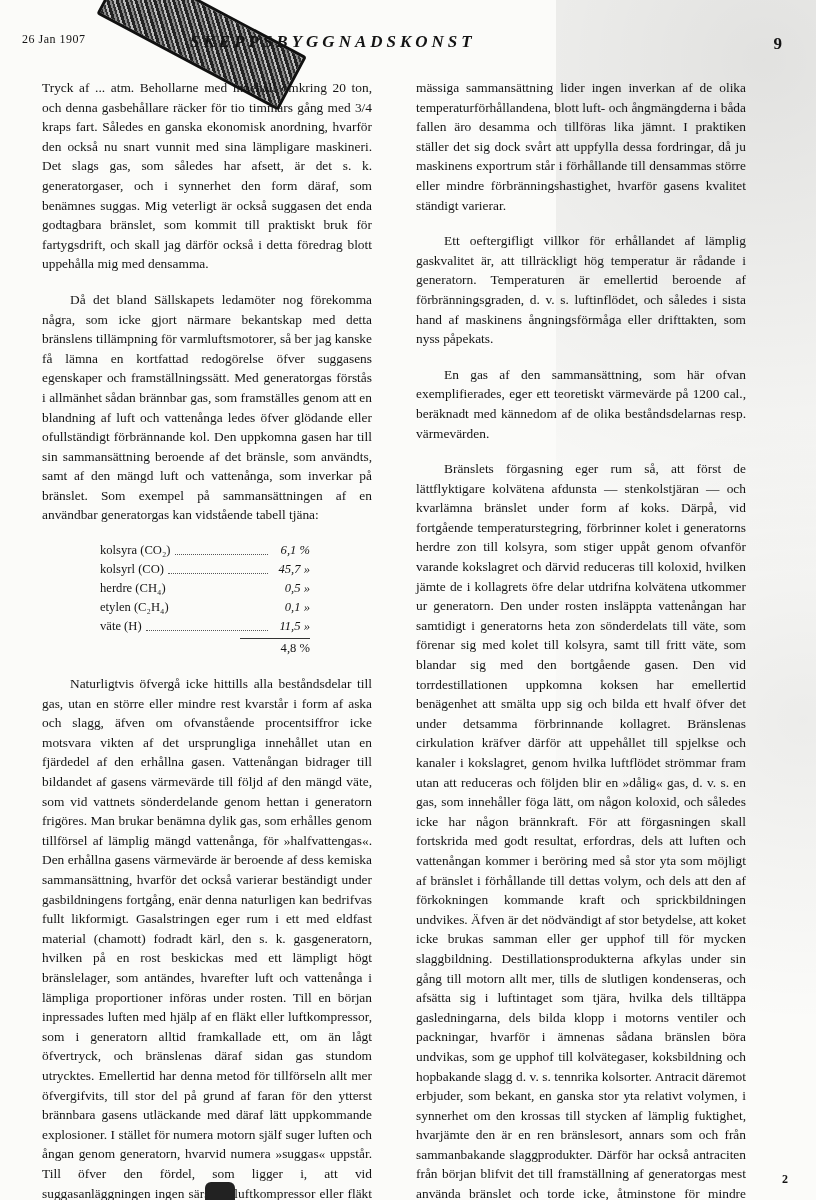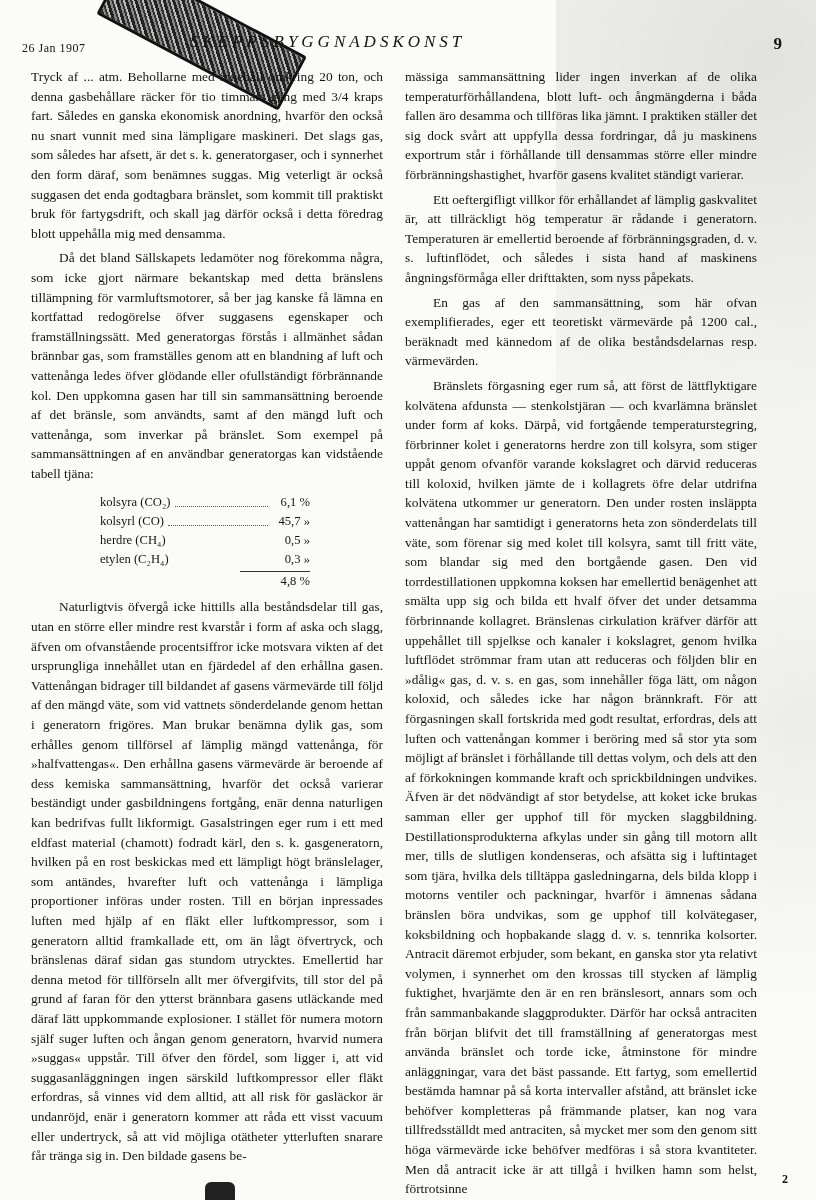--- a/index.html
+++ b/index.html
@@ -18,42 +18,42 @@
       pointer-events: none;
     }
     .ornament {
       position: absolute; left: 125px; top: -40px; width: 200px; height: 55px;
       transform: rotate(28deg); transform-origin: left top;
       background: repeating-linear-gradient(45deg, #222 0 3px, #888 3px 5px, #333 5px 7px, #bbb 7px 9px);
       border: 3px solid #111; border-radius: 3px;
     }
     .header {
       position: absolute; left: 22px; right: 22px; top: 32px; height: 24px;
-      display: flex; align-items: flex-end;
+      display: flex; align-items: flex-start;
     }
     .h-date { font-size: 12px; width: 110px; letter-spacing: 0.5px; }
     .h-title {
       position: absolute; left: 168px; top: 0;
-      font-style: italic; font-weight: normal; font-size: 17px; letter-spacing: 4px;
+      font-style: italic; font-weight: bold; font-size: 17px; letter-spacing: 4px;
     }
     .h-page { position: absolute; right: 12px; top: 2px; font-size: 17px; font-weight: bold; }
     .col {
       position: absolute; top: 62px; width: 362px;
       font-size: 13.4px; line-height: 19.6px; text-align: justify;
       hyphens: auto;
     }
     .col.left { left: 26px; }
     .col.right { left: 400px; }
-    .col p { margin: 5px; text-indent: 0; }
+    .col p { margin: 16px; text-indent: 0; }
     .col p.indent { text-indent: 28px; }
     .gas-table { margin: 10px 0 6px 74px; width: 210px; font-size: 12.6px; line-height: 19px; }
     .gas-row { display: flex; }
     .gas-name { white-space: nowrap; }
     .gas-dots { flex: 1; border-bottom: 1px dotted #555; margin: 0 4px 5px 4px; }
-    .gas-val { width: 38px; text-align: right; white-space: nowrap; }
+    .gas-val { width: 38px; text-align: right; white-space: nowrap; font-style: italic; }
     .gas-rule { border-top: 1px solid #333; margin: 2px 0 0 140px; }
     .gas-total { text-align: right; }
     .footer-mark {
       position: absolute; left: 205px; top: 1182px; width: 30px; height: 18px;
       background: #222; border-radius: 6px 6px 0 0;
     }
     .footer-sig { position: absolute; right: 28px; top: 1172px; font-size: 12px; font-weight: bold; }
   </style>
 </head>
 <body>
@@ -84,21 +84,26 @@
         <span class="gas-val">45,7 »</span>
       </div>
       <div class="gas-row">
         <span class="gas-name">herdre (CH₄)</span>
         <span class="gas-dots" style="border-bottom-color:transparent"></span>
         <span class="gas-val">0,5 »</span>
       </div>
       <div class="gas-row">
         <span class="gas-name">etylen (C₂H₄)</span>
         <span class="gas-dots" style="border-bottom-color:transparent"></span>
-        <span class="gas-val">0,3 »</span>
+        <span class="gas-val">0,1 »</span>
+      </div>
+      <div class="gas-row">
+        <span class="gas-name">väte (H)</span>
+        <span class="gas-dots"></span>
+        <span class="gas-val">11,5 »</span>
       </div>
       <div class="gas-rule"></div>
       <div class="gas-total">4,8 %</div>
     </div>
 
     <p class="indent">Naturligtvis öfvergå icke hittills alla beståndsdelar till gas, utan en större eller mindre rest kvarstår i form af aska och slagg, äfven om ofvanstående procentsiffror icke motsvara vikten af det ursprungliga innehållet utan en fjärdedel af den erhållna gasen. Vattenångan bidrager till bildandet af gasens värmevärde till följd af den mängd väte, som vid vattnets sönderdelande genom hettan i generatorn frigöres. Man brukar benämna dylik gas, som erhålles genom tillförsel af lämplig mängd vattenånga, för »halfvattengas«. Den erhållna gasens värmevärde är beroende af dess kemiska sammansättning, hvarför det också varierar beständigt under gasbildningens fortgång, enär denna naturligen kan bedrifvas fullt likformigt. Gasalstringen eger rum i ett med eldfast material (chamott) fodradt kärl, den s. k. gasgeneratorn, hvilken på en rost beskickas med ett lämpligt högt bränslelager, som antändes, hvarefter luft och vattenånga i lämpliga proportioner införas under rosten. Till en början inpressades luften med hjälp af en fläkt eller luftkompressor, som i generatorn alltid framkallade ett, om än lågt öfvertryck, och bränslenas däraf sidan gas stundom utrycktes. Emellertid har denna metod för tillförseln allt mer öfvergifvits, till stor del på grund af faran för den ytterst brännbara gasens utläckande med däraf lätt uppkommande explosioner. I stället för numera motorn själf suger luften och ångan genom generatorn, hvarvid numera »suggas« uppstår. Till öfver den fördel, som ligger i, att vid suggasanläggningen ingen särskild luftkompressor eller fläkt erfordras, så vinnes vid dem alltid, att all risk för gasläckor är undanröjd, enär i generatorn kommer att råda ett visst vacuum eller undertryck, så att vid möjliga otätheter ytterluften snarare får tränga sig in. Den bildade gasens be-</p>
   </div>
 
   <div class="col right">
     <p>mässiga sammansättning lider ingen inverkan af de olika temperaturförhållandena, blott luft- och ångmängderna i båda fallen äro desamma och tillföras lika jämnt. I praktiken ställer det sig dock svårt att uppfylla dessa fordringar, då ju maskinens exportrum står i förhållande till densammas större eller mindre förbränningshastighet, hvarför gasens kvalitet ständigt varierar.</p>

